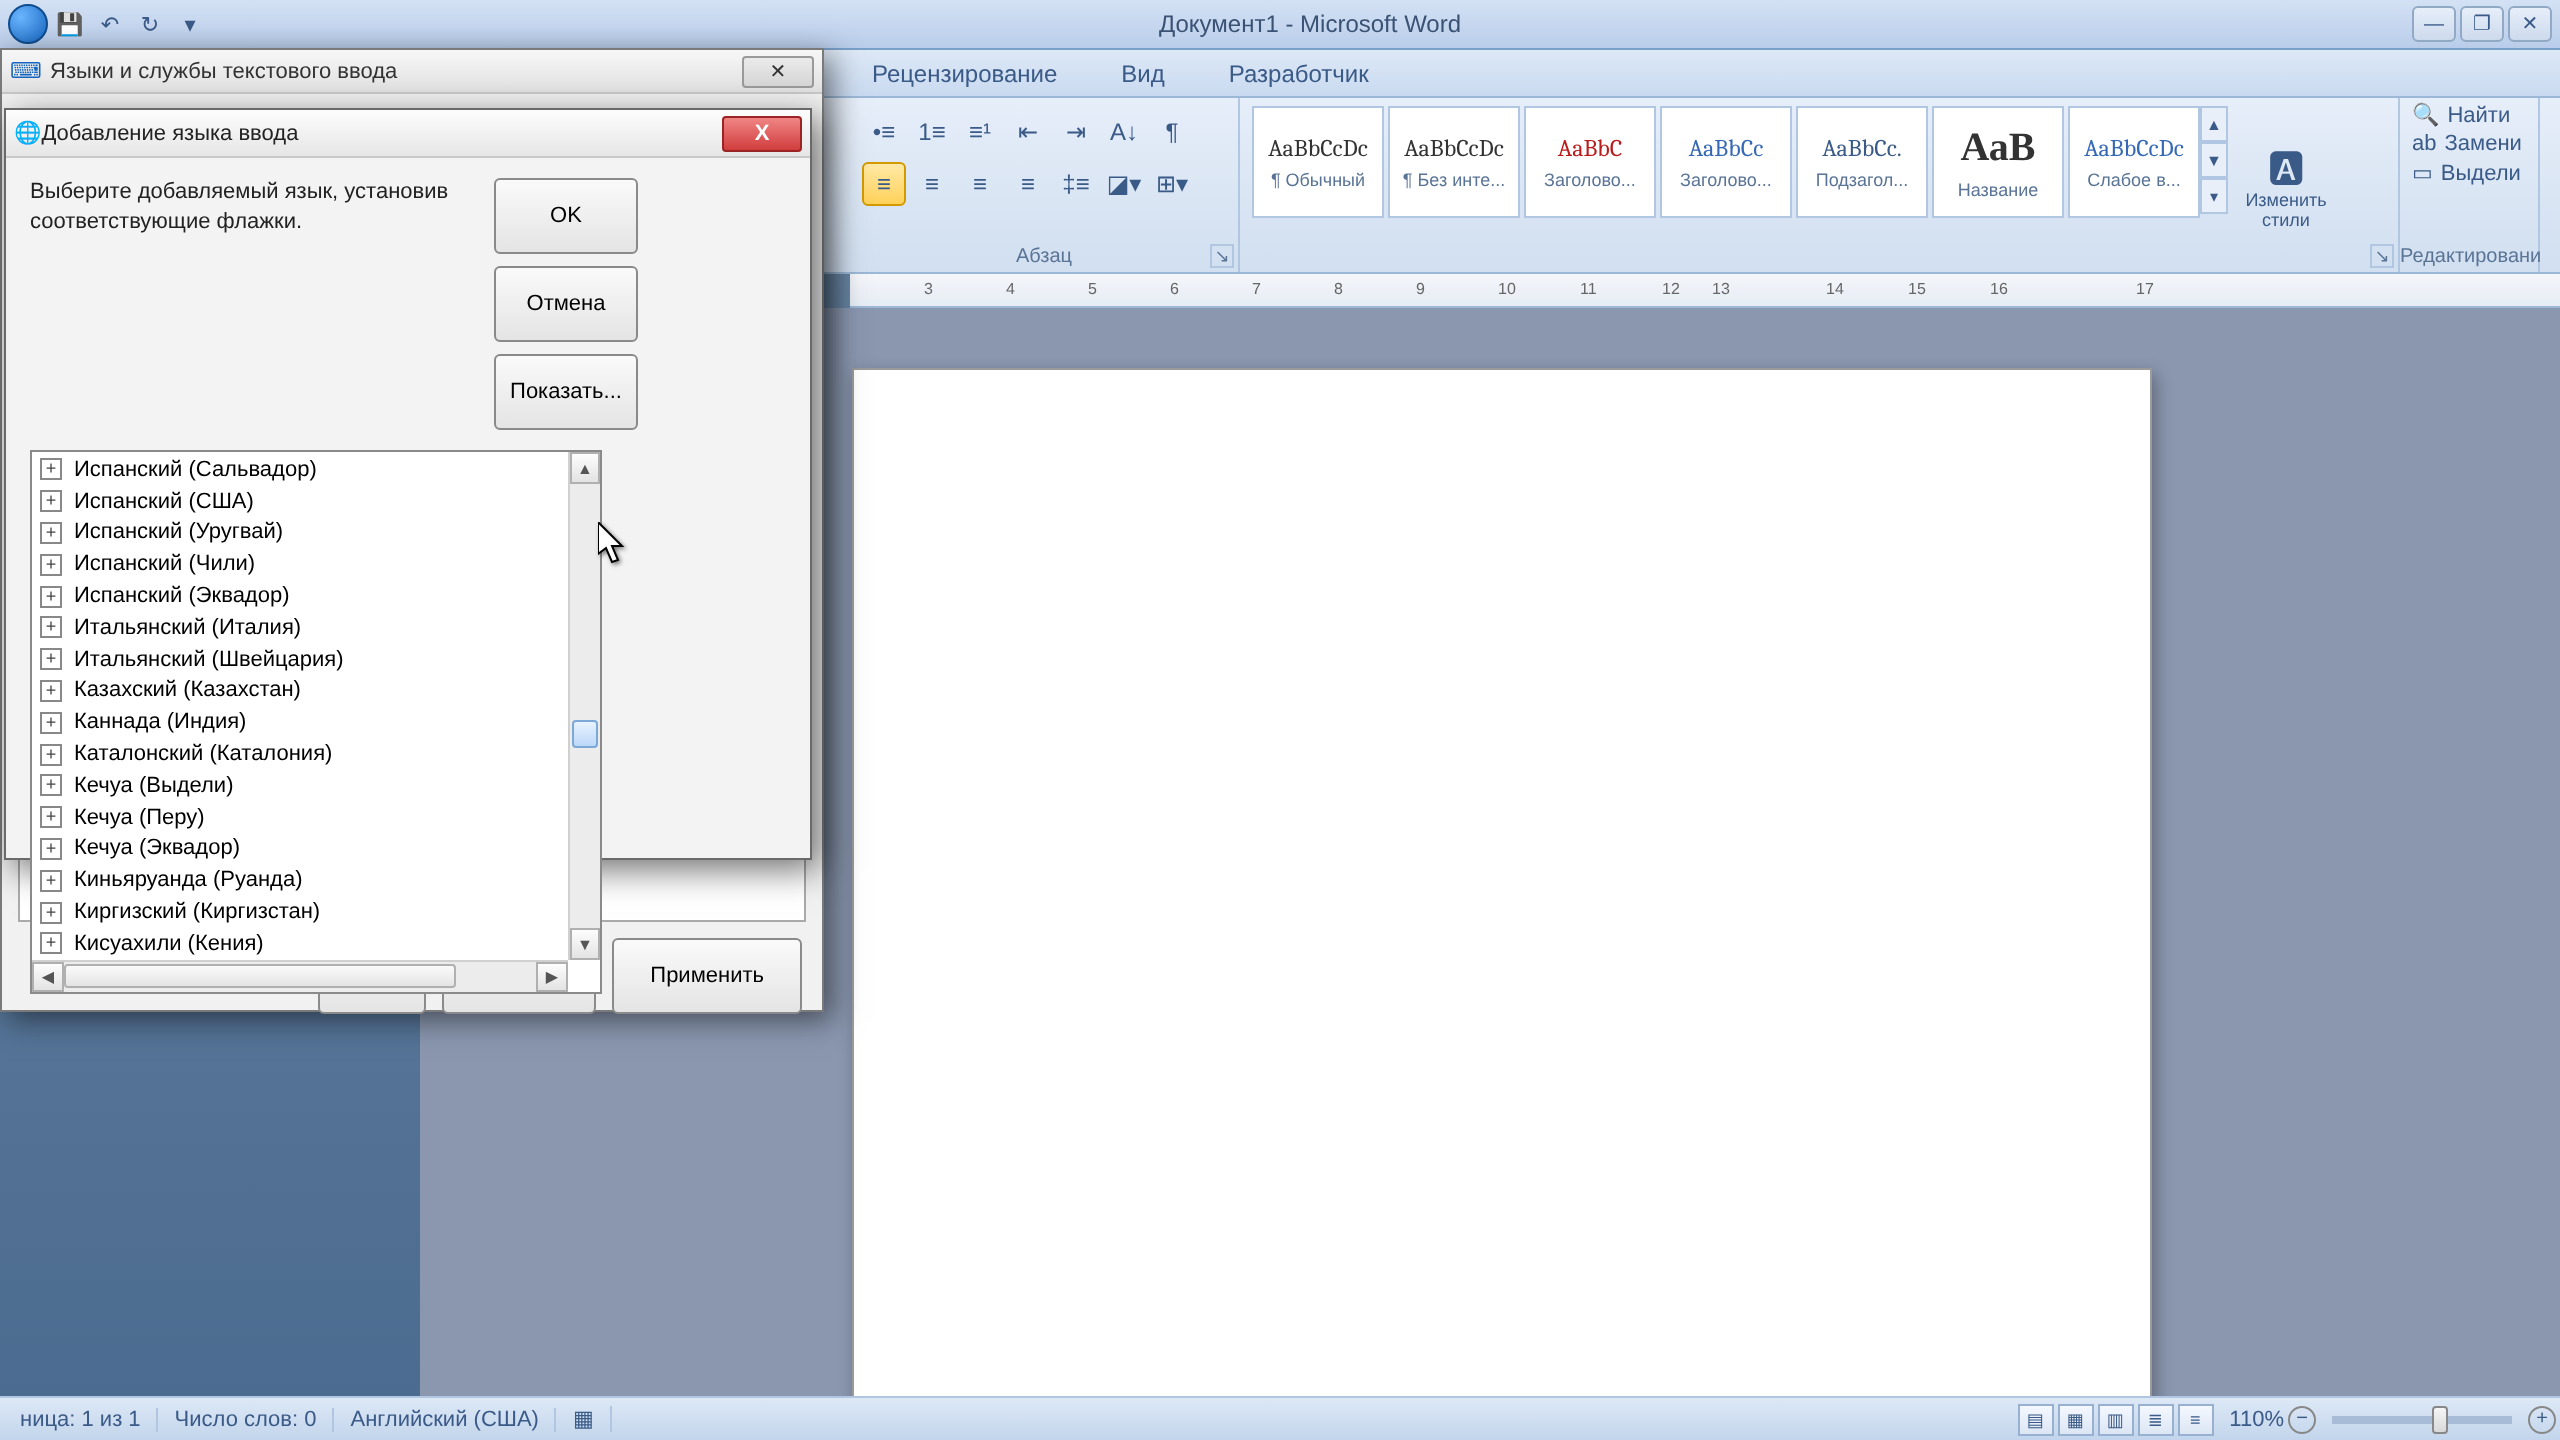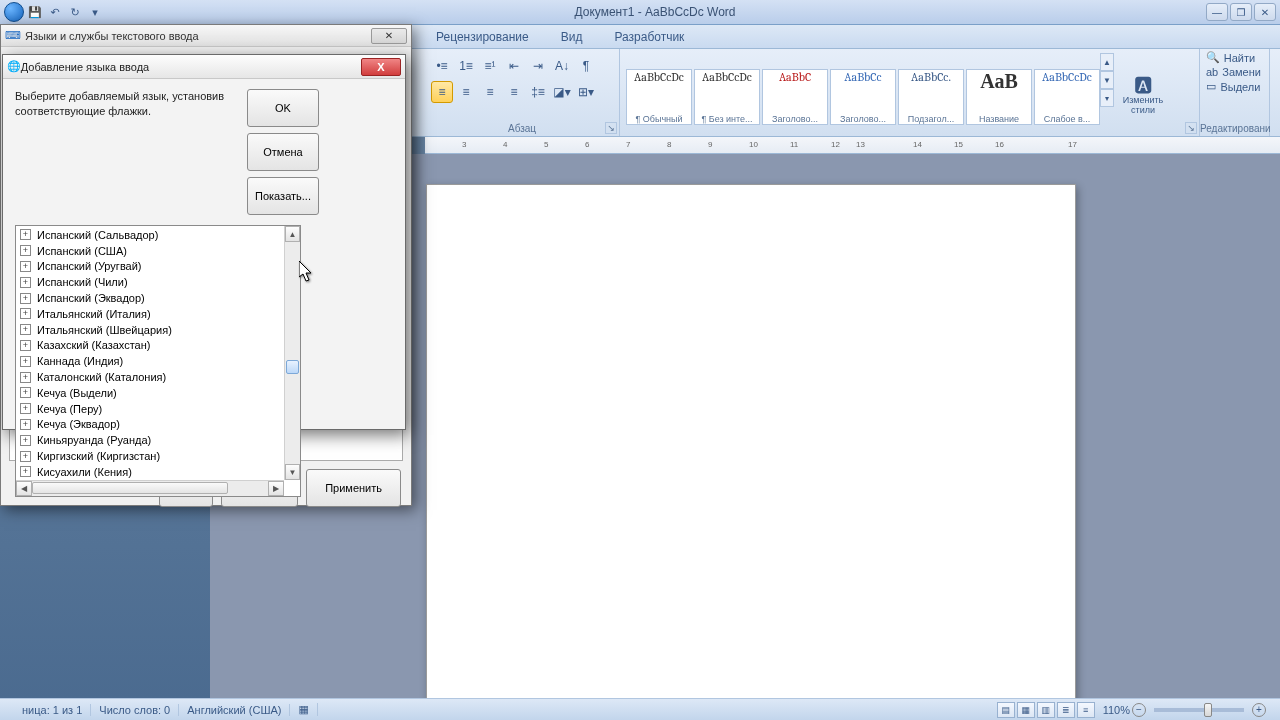--- a/index.html
+++ b/index.html
@@ -21,38 +21,38 @@
 .ribbon-group { border-right: 1px solid #b1c6e0; padding: 4px 6px 0 6px; position: relative; display: flex; flex-direction: column; }
 .group-title { font-size: 10px; color: #5a7496; text-align: center; position: absolute; bottom: 2px; left: 0; right: 0; }
 .group-dialog { position: absolute; bottom: 2px; right: 2px; width: 12px; height: 12px; font-size: 9px; color: #5a7496; text-align: center; border: 1px solid #b1c6e0; }
 .para-group { width: 195px; }
 .para-row { display: flex; gap: 2px; align-items: center; height: 26px; }
 .para-btn { width: 22px; height: 22px; border: 1px solid transparent; border-radius: 3px; display: flex; align-items: center; justify-content: center; font-size: 12px; color: #3a5a87; }
 .para-btn.active { background: linear-gradient(#ffe9a6,#ffd15a); border-color: #d39a00; }
 
 .styles-group { width: 580px; display: flex; flex-direction: row; }
 .style-gallery { display: flex; gap: 2px; }
-.style-item { width: 66px; height: 56px; border: 1px solid #b1c6e0; background: #fff; display: flex; flex-direction: column; align-items: center; justify-content: space-between; font-size: 9px; color: #3a5a87; position: relative; margin-top: 16px; }
+.style-item { width: 66px; height: 56px; border: 1px solid #b1c6e0; background: #fff; display: flex; flex-direction: column; align-items: center; justify-content: center; font-size: 9px; color: #3a5a87; position: relative; }
 .style-preview { font-size: 12px; color: #333; margin-bottom: 4px; font-family: Cambria, serif;}
 .style-label { font-size: 9px; white-space: nowrap; overflow: hidden; text-overflow: ellipsis; width: 60px; text-align: center; color:#5a7496;}
 .gallery-scroll { width: 14px; display: flex; flex-direction: column; }
 .gallery-scroll-btn { height: 18px; border: 1px solid #b1c6e0; font-size: 8px; display: flex; align-items: center; justify-content: center; color: #3a5a87; background:#e8eff9;}
 .change-styles { width: 46px; display: flex; flex-direction: column; align-items: center; justify-content: center; font-size: 9px; color:#3a5a87; margin-left:6px;}
 .change-styles-icon { font-size: 20px; }
 
 .edit-group { width: 70px; display:flex; flex-direction:column; gap:2px; padding-top:2px; font-size:11px;}
 .edit-item { display:flex; align-items:center; gap:4px; color:#3a5a87; }
 
 .ruler { height: 17px; background: linear-gradient(#f4f6fa,#e6ecf4); border-bottom: 1px solid #9cb8d6; position: relative; margin-left: 425px; font-size:8px; color:#666;}
 .ruler-num { position:absolute; top:3px; }
 
 .doc-area { position: absolute; left: 210px; top: 154px; right: 0; bottom: 22px; background: #8a97af; overflow: hidden; }
 .page { position: absolute; left: 216px; top: 30px; width: 650px; height: 840px; background: #fff; border: 1px solid #9a9a9a; box-shadow: 2px 3px 8px rgba(0,0,0,.3); }
 
-.statusbar { position: absolute; bottom: 0; left: 0; right: 0; height: 22px; background: linear-gradient(#dde8f6,#c2d5ec); display: flex; align-items: center; font-size: 11px; color: #3a5a87; padding: 0 14px; border-top:1px solid #b1c6e0;}
+.statusbar { position: absolute; bottom: 0; left: 0; right: 0; height: 22px; background: linear-gradient(#dde8f6,#c2d5ec); display: flex; align-items: center; font-size: 11px; color: #3a5a87; padding: 0 2px; border-top:1px solid #b1c6e0;}
 .status-section { padding: 0 8px; border-right: 1px solid #b1c6e0; }
 .status-right { margin-left: auto; display: flex; align-items: center; gap: 2px; }
 .view-btn { width: 18px; height: 16px; border: 1px solid #98b1d0; background:linear-gradient(#f4f8ff,#dce6f4); font-size:9px; display:flex;align-items:center;justify-content:center;}
 .zoom-slider { width: 90px; height: 4px; background: #a8bcd8; margin: 0 6px; position: relative; }
 .zoom-thumb { width: 8px; height: 14px; background: linear-gradient(#f6f6f6,#d8d8d8); border:1px solid #888; position: absolute; top: -5px; left: 50px; border-radius:2px; }
 
 
 .dialog1 { position: absolute; left: 0; top: 24px; width: 412px; height: 482px; background: #f1f1f1; border: 1px solid #7a7a7a; box-shadow: 4px 4px 14px rgba(0,0,0,.5); }
 .dlg-titlebar { height: 22px; background: linear-gradient(#f7f7f7,#e1e1e1); display: flex; align-items: center; padding: 0 4px; font-size: 11px; color: #333; border-bottom:1px solid #c8c8c8;}
 .dlg-titlebar .tb-icon { width: 16px; height: 16px; margin-right: 4px; display:inline-flex;align-items:center;justify-content:center; font-size:11px; color:#1565c0;}
@@ -91,21 +91,21 @@
 
 <div class="word-window">
   <div class="titlebar">
     <div class="qat">
       <span class="orb"></span>
       <span class="qat-btn">💾</span>
       <span class="qat-btn">↶</span>
       <span class="qat-btn">↻</span>
       <span class="qat-btn">▾</span>
     </div>
-    <div class="title-text">Документ1 - AaBbCcDc Word</div>
+    <div class="title-text">Документ1 - Microsoft Word</div>
     <div class="window-controls">
       <div class="wc-btn">—</div>
       <div class="wc-btn">❐</div>
       <div class="wc-btn">✕</div>
     </div>
   </div>
 
   <div class="ribbon-tabs">
     <div class="ribbon-tab">Рецензирование</div>
     <div class="ribbon-tab">Вид</div>

